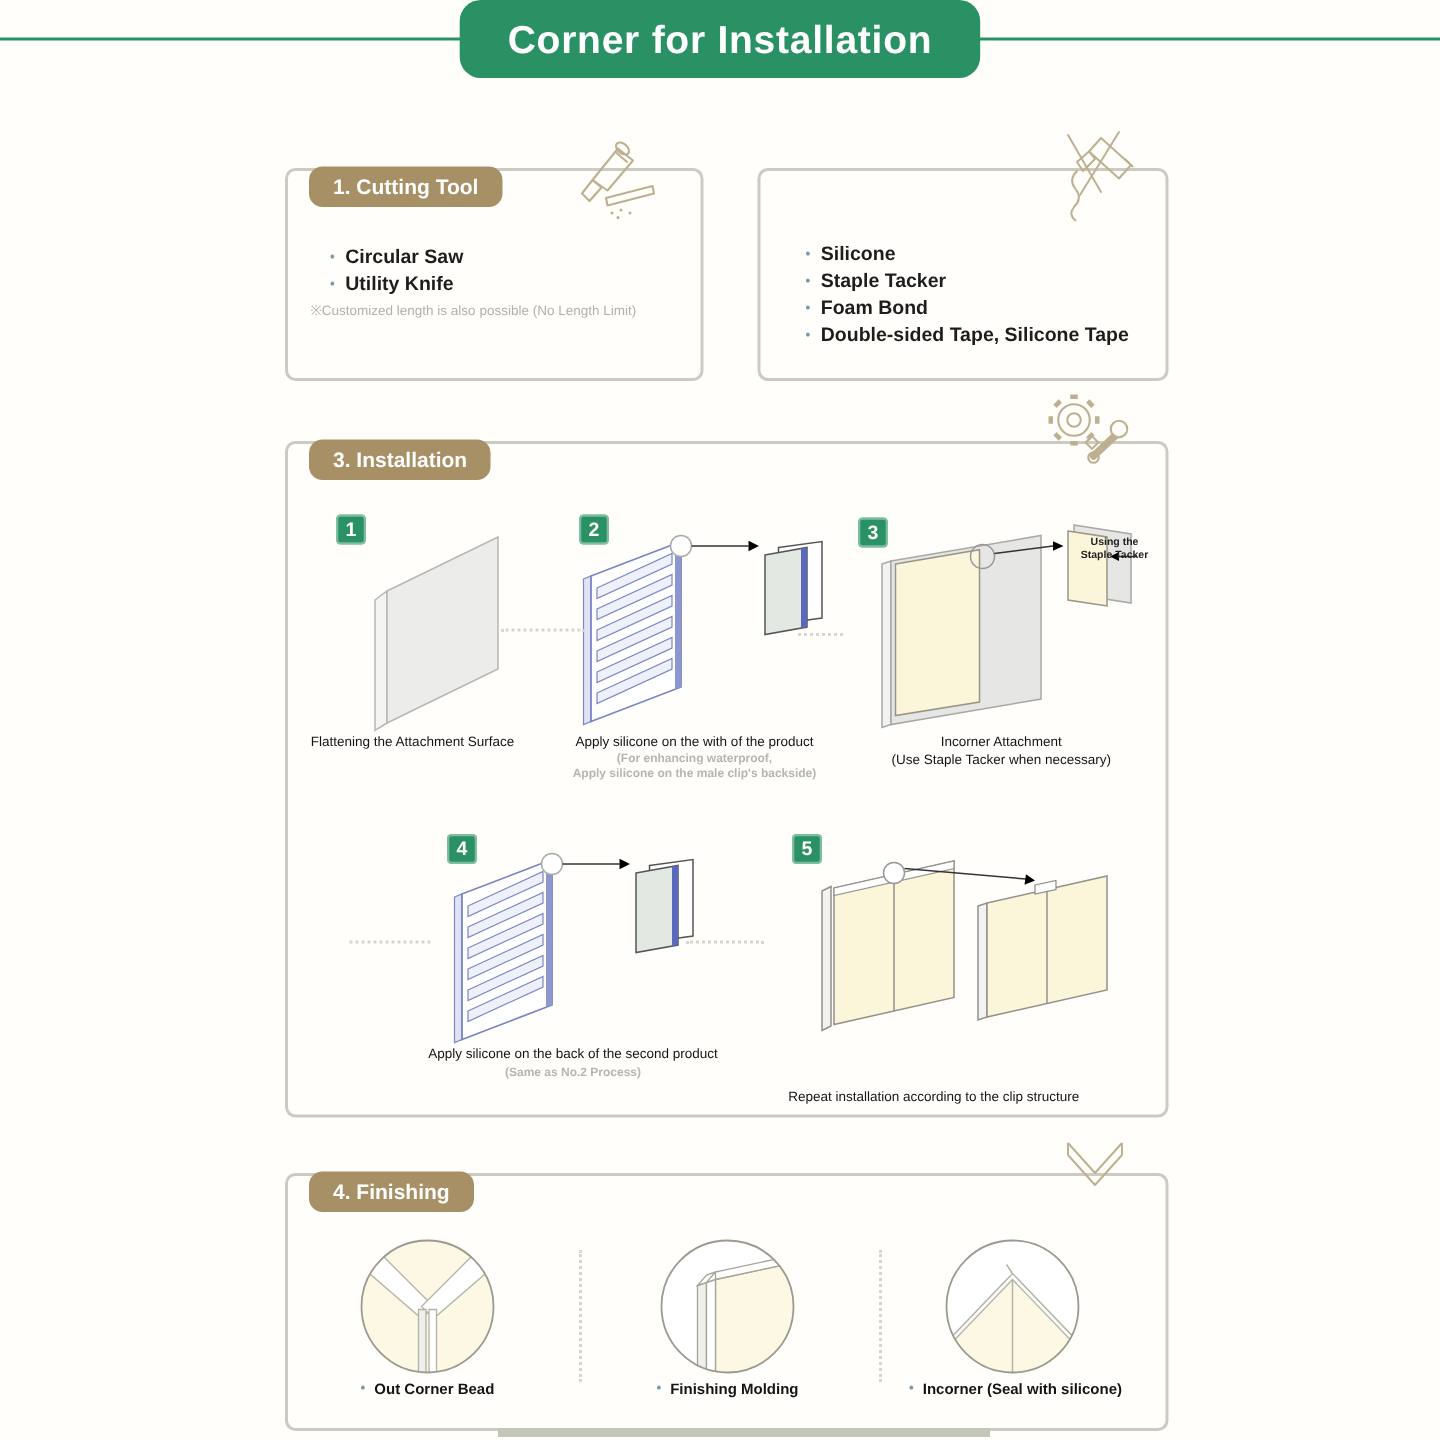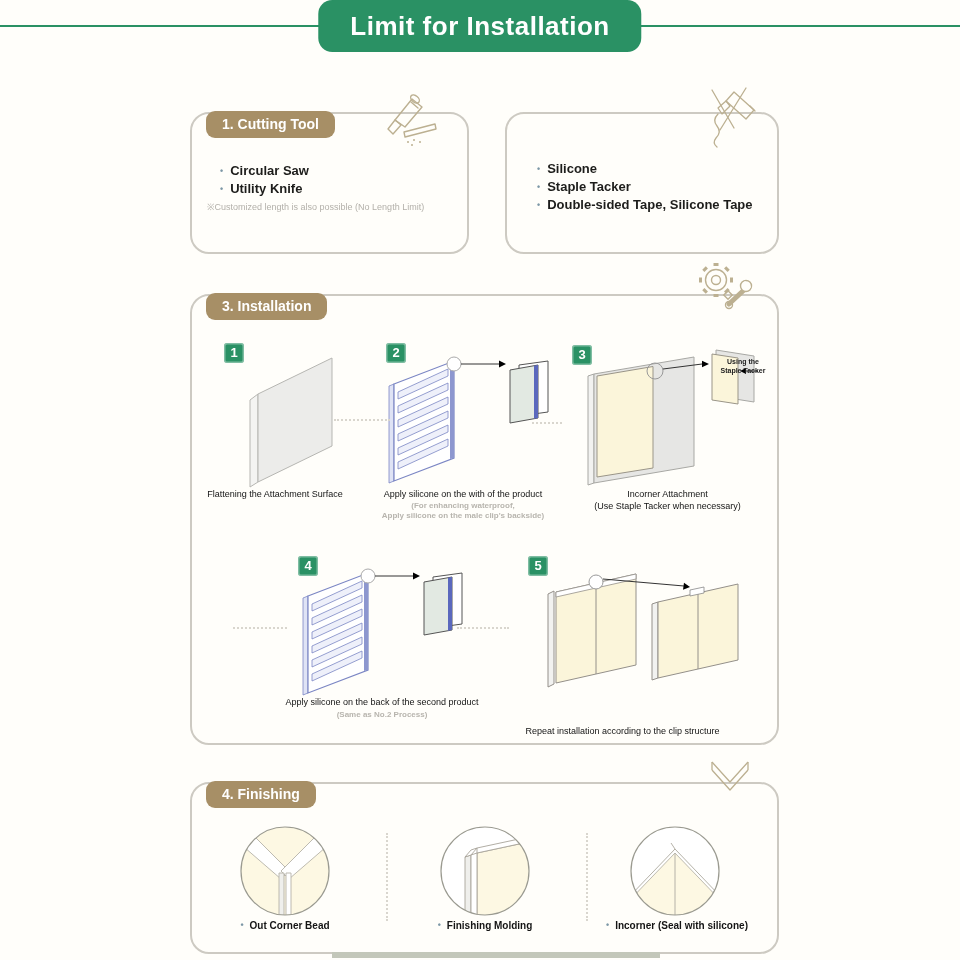--- a/index.html
+++ b/index.html
@@ -10,21 +10,21 @@
   }
   
   .header-line { position:absolute; top:25px; left:0; width:960px; height:2px; background:#2a9164; }
   .title-pill {
     position:absolute; top:0; left:50%; transform:translateX(-50%);
     background:#2a9164; color:#fff; font-weight:bold; font-size:26px;
     height:52px; line-height:52px; padding:0 32px; border-radius:14px;
     letter-spacing:.5px; white-space:nowrap;
   }
   
-  .sec { position:absolute; border:2px solid #cdcac2; border-radius:19px;text-decoration:underline; }
+  .sec { position:absolute; border:2px solid #cdcac2; border-radius:7px;text-decoration:underline; }
   .sec-label {
     position:absolute; top:-3px; left:14px; background:#a78f66; color:#fff;
     font-weight:bold; font-size:14px; height:27px; line-height:27px;
     padding:0 16px; border-radius:9px; white-space:nowrap;
   }
   .items { position:absolute; }
   .item {
     font-weight:bold; font-size:13px; color:#1d1d1b; line-height:18px; white-space:nowrap;
   }
   .item::before { content:"•"; color:#7c97a6; font-size:9px; margin-right:7px; vertical-align:1px; }
@@ -46,21 +46,21 @@
   .fin-caption::before { content:"•"; color:#7c97a6; font-size:9px; margin-right:6px; vertical-align:1px; }
   .icon { position:absolute; }
   .band { position:absolute; left:332px; top:952px; width:328px; height:6px; background:#c3c7b9; }
 </style>
 </head>
 <body>
 
 <div class="page">
 
   <div class="header-line"></div>
-  <div class="title-pill">Limit for Installation</div>
+  <div class="title-pill">Corner for Installation</div>
 
   <section class="sec" style="left:190px; top:112px; width:275px; height:138px;">
     <div class="sec-label">1. Cutting Tool</div>
     <div class="items" style="left:28px; top:48px;">
       <div class="item">Circular Saw</div>
       <div class="item">Utility Knife</div>
     </div>
     <div class="note" style="left:15px; top:86px;">※Customized length is also possible (No Length Limit)</div>
   </section>
   <svg class="icon" style="left:378px; top:86px;" width="62" height="62" viewBox="0 0 62 62">
@@ -76,20 +76,21 @@
         <circle cx="36" cy="54" r="1"></circle>
       <circle cx="42" cy="56" r="1"></circle>
         <circle cx="34" cy="59" r="1"></circle>
     </g>
   </svg>
 
   <section class="sec" style="left:505px; top:112px; width:270px; height:138px;">
     <div class="items" style="left:30px; top:46px;">
       <div class="item">Silicone</div>
       <div class="item">Staple Tacker</div>
+      <div class="item">Foam Bond</div>
       <div class="item">Double-sided Tape, Silicone Tape</div>
     </div>
   </section>
   <svg class="icon" style="left:700px; top:84px;" width="66" height="66" viewBox="0 0 66 66">
     <g stroke="#bcb091" fill="none" stroke-width="1.3" stroke-linejoin="round" stroke-linecap="round">
       <line x1="12" y1="6" x2="34" y2="44"></line>
       <line x1="46" y1="4" x2="20" y2="46"></line>
       <polygon points="34,8 54,26 46,35 26,17"></polygon>
       <polygon points="26,17 18,24 22,30 30,22"></polygon>
       <path d="M18,30 q-6,6 -1,12 q5,6 -1,12 q-4,5 1,9"></path>

